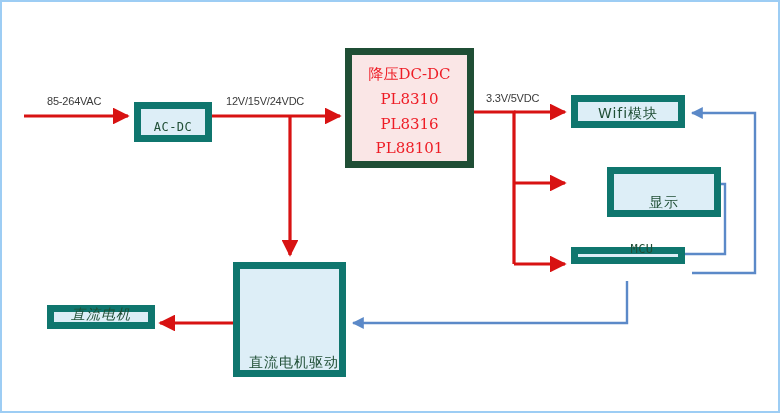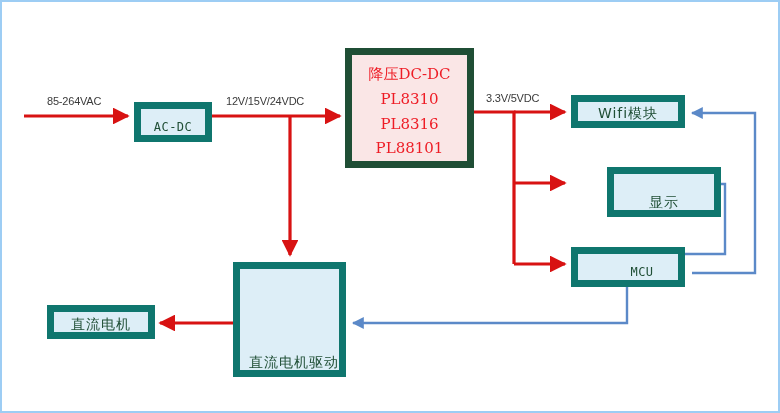--- a/index.html
+++ b/index.html
@@ -141,29 +141,29 @@
   </div>
 
   <div class="node cjk" style="left:569px; top:93px; width:114px; height:33px;">
     <span class="node-label">Wifi模块</span>
   </div>
 
   <div class="node cjk" style="left:569px; top:165px; width:114px; height:50px;margin-left:36px;">
     <span class="node-label">显示</span>
   </div>
 
-  <div class="node mono" style="left:569px; top:245px; width:114px; height:40px;padding-left:28px;">
+  <div class="node mono" style="left:569px; top:245px; width:114px; height:17px;padding-left:28px;">
     <span class="node-label">MCU</span>
   </div>
 
   <div class="node cjk" style="left:231px; top:260px; width:113px; height:115px;padding-left:9px;">
     <span class="node-label">直流电机驱动</span>
   </div>
 
-  <div class="node cjk" style="left:45px; top:303px; width:108px; height:34px;">
+  <div class="node cjk" style="left:45px; top:303px; width:108px; height:24px;font-style:italic;">
     <span class="node-label">直流电机</span>
   </div>
 
   <div class="wire-label" style="left:45px; top:93px;">85-264VAC</div>
 
   <div class="wire-label" style="left:224px; top:93px;">12V/15V/24VDC</div>
 
   <div class="wire-label" style="left:484px; top:90px;">3.3V/5VDC</div>
 
 </div>

